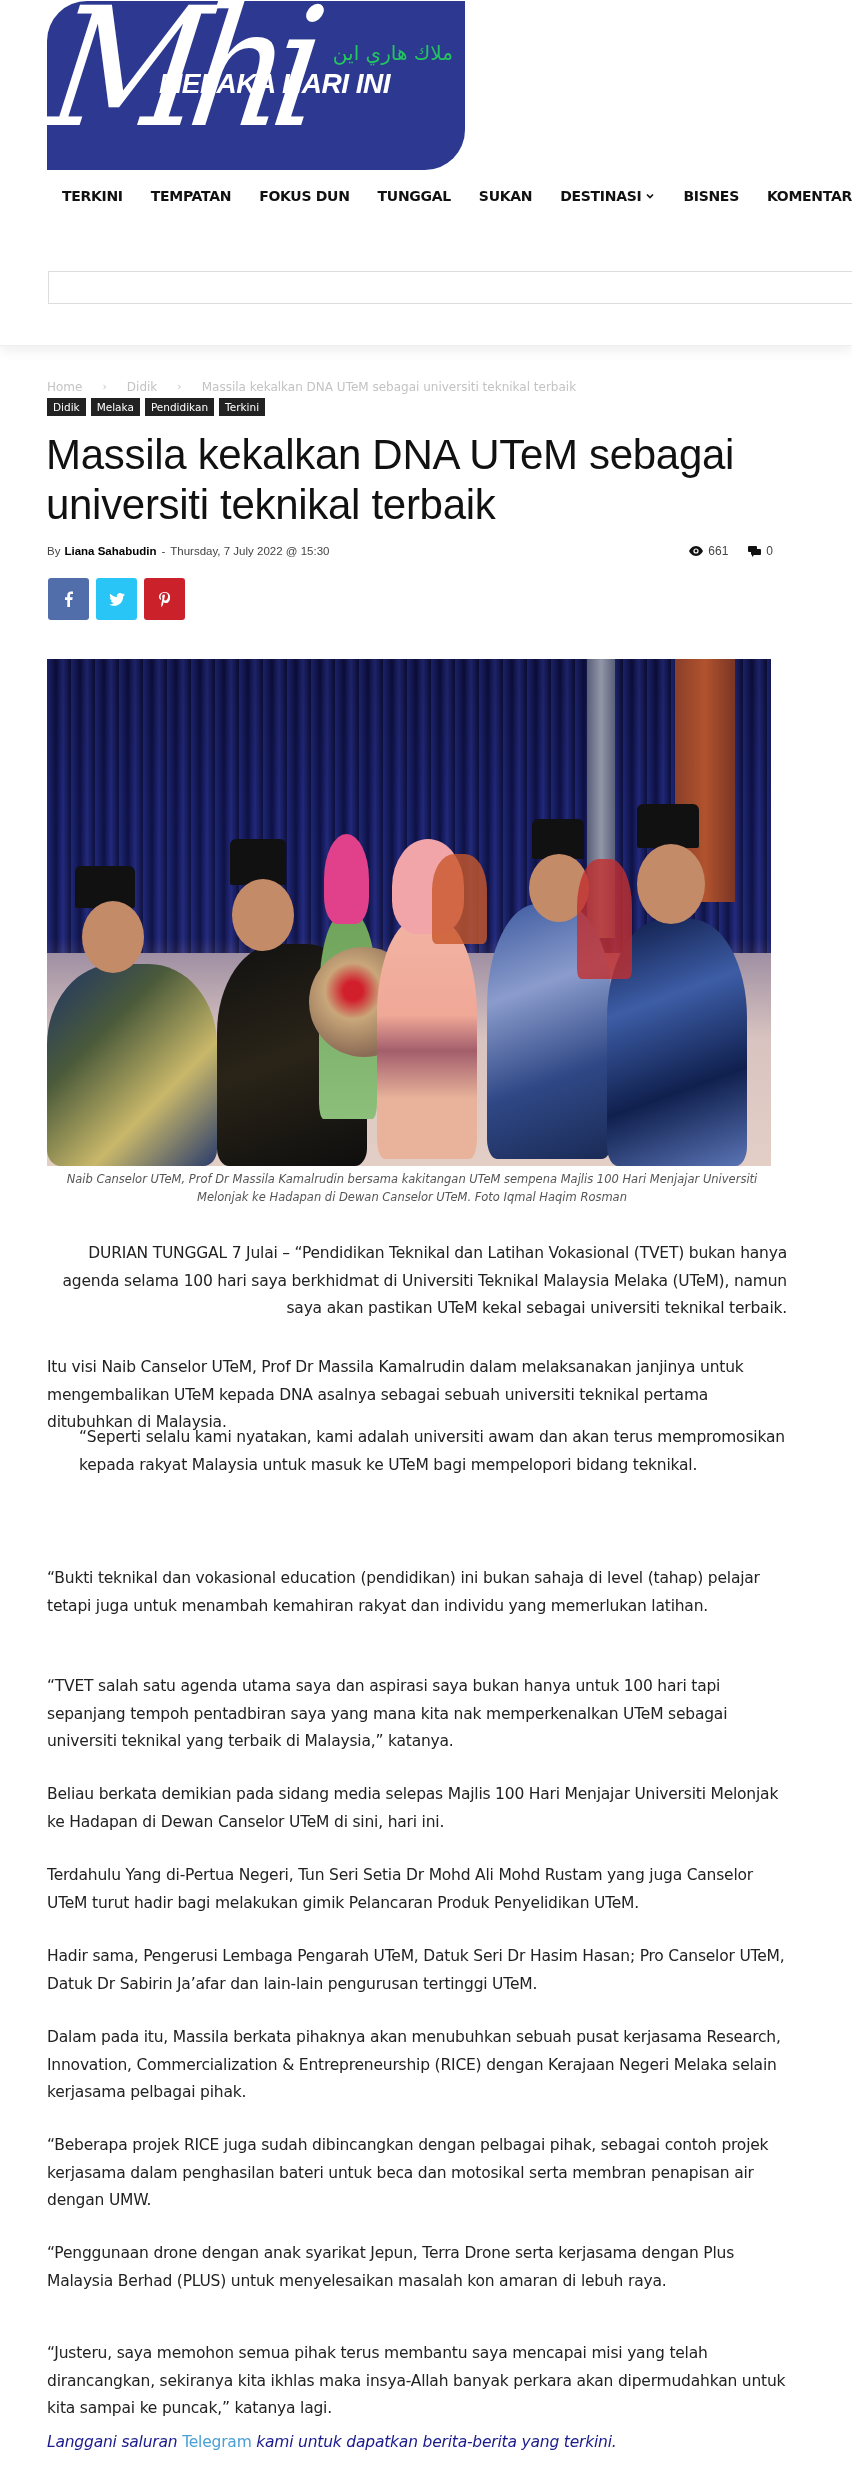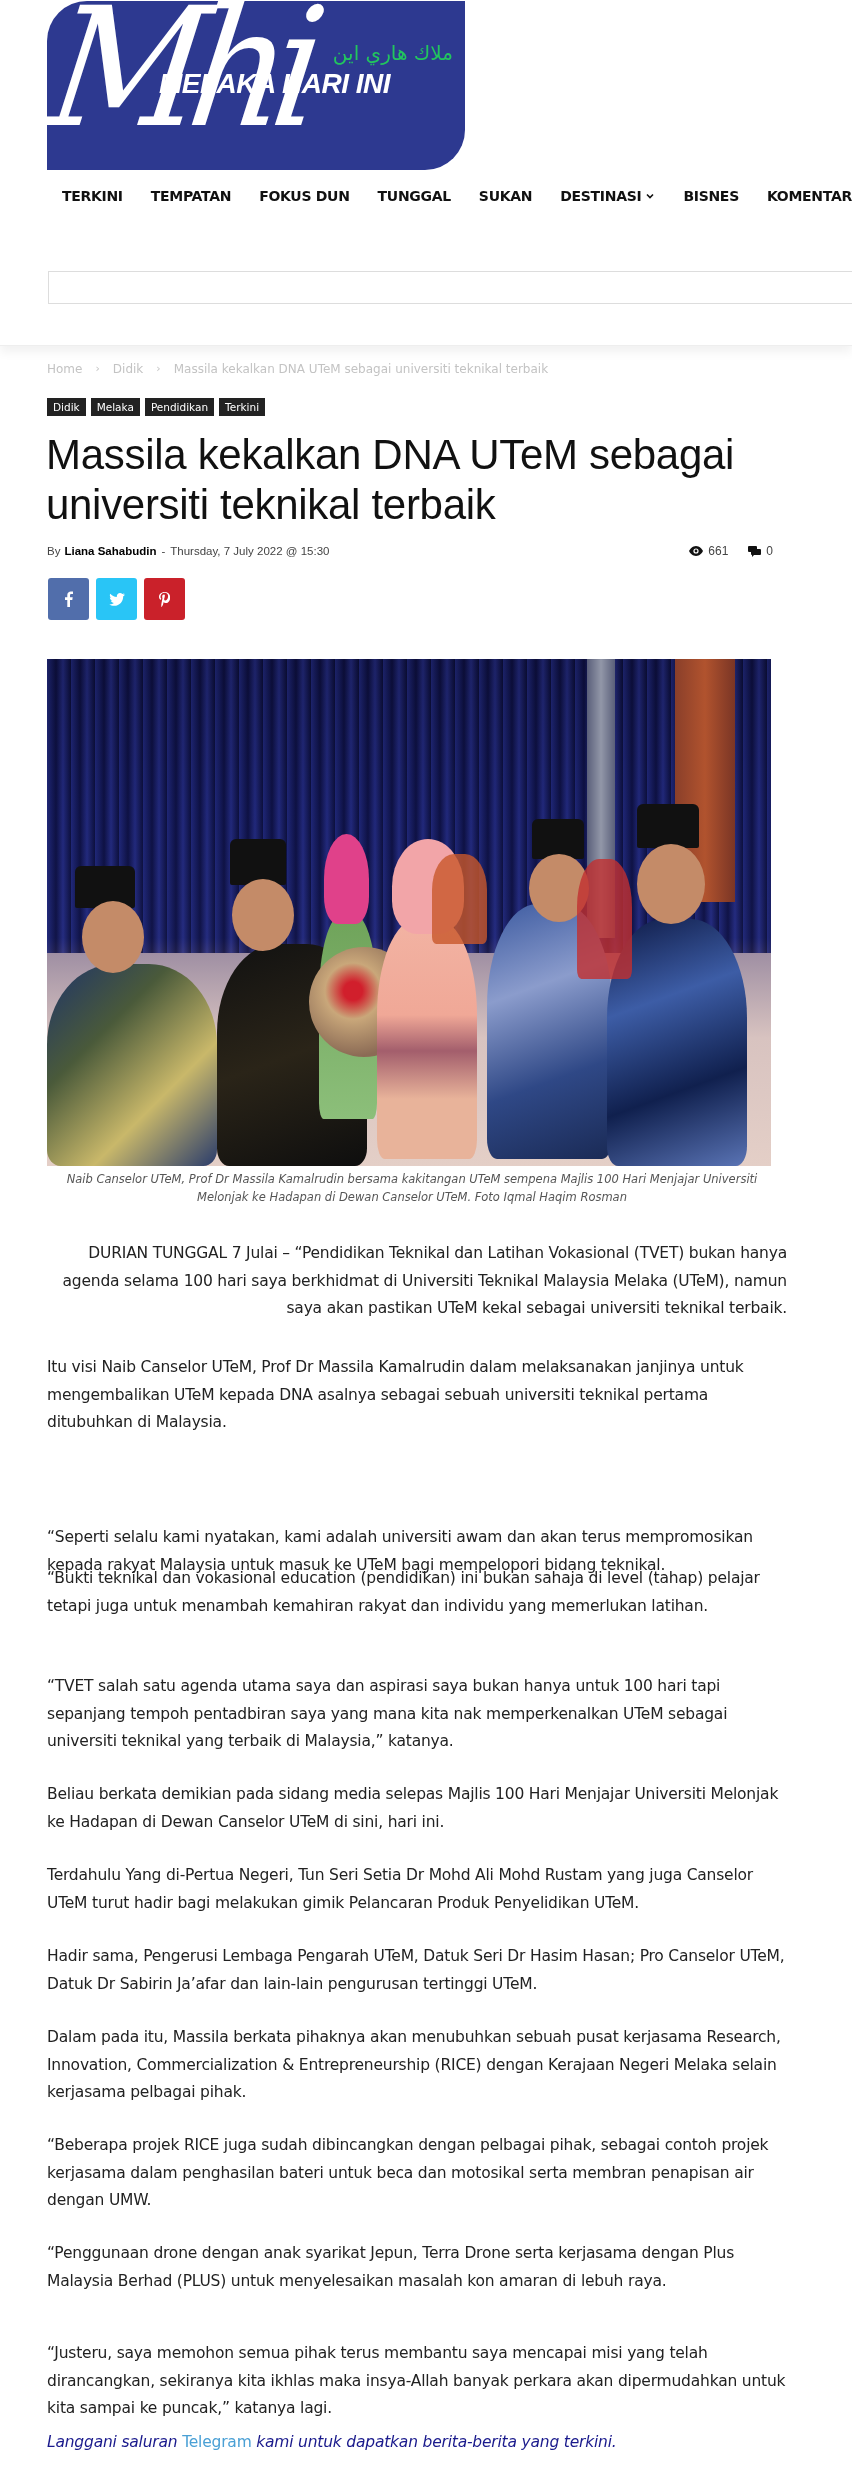--- a/index.html
+++ b/index.html
@@ -16,21 +16,21 @@
   .nav { position: absolute; left: 48px; width: 804px; display: flex; }
   .nav-row1 { top: 184px; }
   .nav-row2 { top: 234px; }
   .nav-item { font-family: "DejaVu Sans", sans-serif; font-size: 14px; font-weight: bold; color: #111; padding: 0 14px; height: 24px; line-height: 24px; white-space: nowrap; display: flex; align-items: center; gap: 4px; letter-spacing: -0.3px; }
   .nav-row1 .nav-item:first-child, .nav-row2 .nav-item:first-child { padding-left: 14px; }
   .chev { width: 10px; height: 10px; display: inline-block; }
 
   .search-box { position: absolute; left: 48px; top: 271px; width: 810px; height: 33px; border: 1px solid #ddd; background: #fff; }
 
   
-  .breadcrumb { position: absolute; left: 47px; top: 362px; font-family: "DejaVu Sans", sans-serif; font-size: 12px; color: #c3c3c3; display: flex; gap: 13px; white-space: nowrap; }
+  .breadcrumb { position: absolute; left: 47px; top: 380px; font-family: "DejaVu Sans", sans-serif; font-size: 12px; color: #c3c3c3; display: flex; gap: 20px; white-space: nowrap; }
   .bc-sep { color: #c3c3c3; font-size: 11px; }
   .tags { position: absolute; left: 47px; top: 398px; display: flex; gap: 5px; }
   .tag { background: #222; color: #fff; font-family: "DejaVu Sans", sans-serif; font-size: 10.5px; height: 18px; line-height: 18px; padding: 0 6px; }
 
   .title { position: absolute; left: 46px; top: 430px; width: 740px; font-family: "Liberation Sans", sans-serif; font-size: 42px; line-height: 50px; color: #111; font-weight: normal; letter-spacing: -0.3px; }
 
   .meta { position: absolute; left: 47px; top: 544px; width: 726px; font-family: "Liberation Sans", sans-serif; font-size: 11.5px; color: #444; display: flex; align-items: center; }
   .meta .by { margin-right: 4px; }
   .meta .author { font-weight: bold; color: #000; margin-right: 5px; }
   .meta .dash { margin-right: 5px; }
@@ -197,21 +197,21 @@
   <div class="face" style="left:590px;top:185px;width:68px;height:80px;"></div>
 
   <div class="person" style="left:530px;top:200px;width:55px;height:120px;background:#c22f2f;opacity:0.8;"></div>
   <div class="person" style="left:385px;top:195px;width:55px;height:90px;background:#c8582a;opacity:0.8;"></div>
 </div>
 
 <p class="caption">Naib Canselor UTeM, Prof Dr Massila Kamalrudin bersama kakitangan UTeM sempena Majlis 100 Hari Menjajar Universiti Melonjak ke Hadapan di Dewan Canselor UTeM. Foto Iqmal Haqim Rosman</p>
 
 <p class="body" style="top:1240px;text-align:right;">DURIAN TUNGGAL 7 Julai – “Pendidikan Teknikal dan Latihan Vokasional (TVET) bukan hanya agenda selama 100 hari saya berkhidmat di Universiti Teknikal Malaysia Melaka (UTeM), namun saya akan pastikan UTeM kekal sebagai universiti teknikal terbaik.</p>
 <p class="body" style="top:1354px;">Itu visi Naib Canselor UTeM, Prof Dr Massila Kamalrudin dalam melaksanakan janjinya untuk mengembalikan UTeM kepada DNA asalnya sebagai sebuah universiti teknikal pertama ditubuhkan di Malaysia.</p>
-<p class="body" style="top:1524px;">“Seperti selalu kami nyatakan, kami adalah universiti awam dan akan terus mempromosikan kepada rakyat Malaysia untuk masuk ke UTeM bagi mempelopori bidang teknikal.</p>
+<p class="body" style="top:1424px;margin-left:32px;">“Seperti selalu kami nyatakan, kami adalah universiti awam dan akan terus mempromosikan kepada rakyat Malaysia untuk masuk ke UTeM bagi mempelopori bidang teknikal.</p>
 <p class="body" style="top:1565px;">“Bukti teknikal dan vokasional education (pendidikan) ini bukan sahaja di level (tahap) pelajar tetapi juga untuk menambah kemahiran rakyat dan individu yang memerlukan latihan.</p>
 <p class="body" style="top:1673px;">“TVET salah satu agenda utama saya dan aspirasi saya bukan hanya untuk 100 hari tapi sepanjang tempoh pentadbiran saya yang mana kita nak memperkenalkan UTeM sebagai universiti teknikal yang terbaik di Malaysia,” katanya.</p>
 <p class="body" style="top:1781px;">Beliau berkata demikian pada sidang media selepas Majlis 100 Hari Menjajar Universiti Melonjak ke Hadapan di Dewan Canselor UTeM di sini, hari ini.</p>
 <p class="body" style="top:1862px;">Terdahulu Yang di-Pertua Negeri, Tun Seri Setia Dr Mohd Ali Mohd Rustam yang juga Canselor UTeM turut hadir bagi melakukan gimik Pelancaran Produk Penyelidikan UTeM.</p>
 <p class="body" style="top:1943px;">Hadir sama, Pengerusi Lembaga Pengarah UTeM, Datuk Seri Dr Hasim Hasan; Pro Canselor UTeM, Datuk Dr Sabirin Ja’afar dan lain-lain pengurusan tertinggi UTeM.</p>
 <p class="body" style="top:2024px;">Dalam pada itu, Massila berkata pihaknya akan menubuhkan sebuah pusat kerjasama Research, Innovation, Commercialization &amp; Entrepreneurship (RICE) dengan Kerajaan Negeri Melaka selain kerjasama pelbagai pihak.</p>
 <p class="body" style="top:2132px;">“Beberapa projek RICE juga sudah dibincangkan dengan pelbagai pihak, sebagai contoh projek kerjasama dalam penghasilan bateri untuk beca dan motosikal serta membran penapisan air dengan UMW.</p>
 <p class="body" style="top:2240px;">“Penggunaan drone dengan anak syarikat Jepun, Terra Drone serta kerjasama dengan Plus Malaysia Berhad (PLUS) untuk menyelesaikan masalah kon amaran di lebuh raya.</p>
 <p class="body" style="top:2321px;margin-top:19px;">“Justeru, saya memohon semua pihak terus membantu saya mencapai misi yang telah dirancangkan, sekiranya kita ikhlas maka insya-Allah banyak perkara akan dipermudahkan untuk kita sampai ke puncak,” katanya lagi.</p>
 

